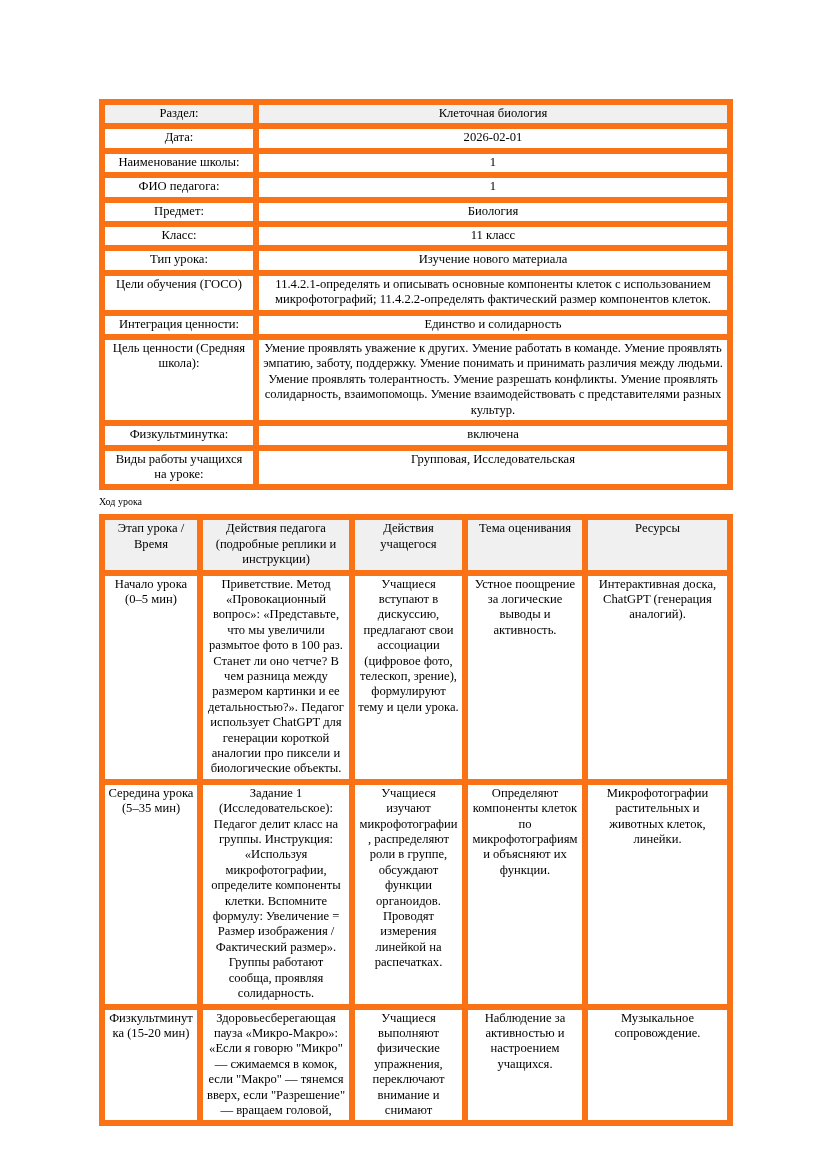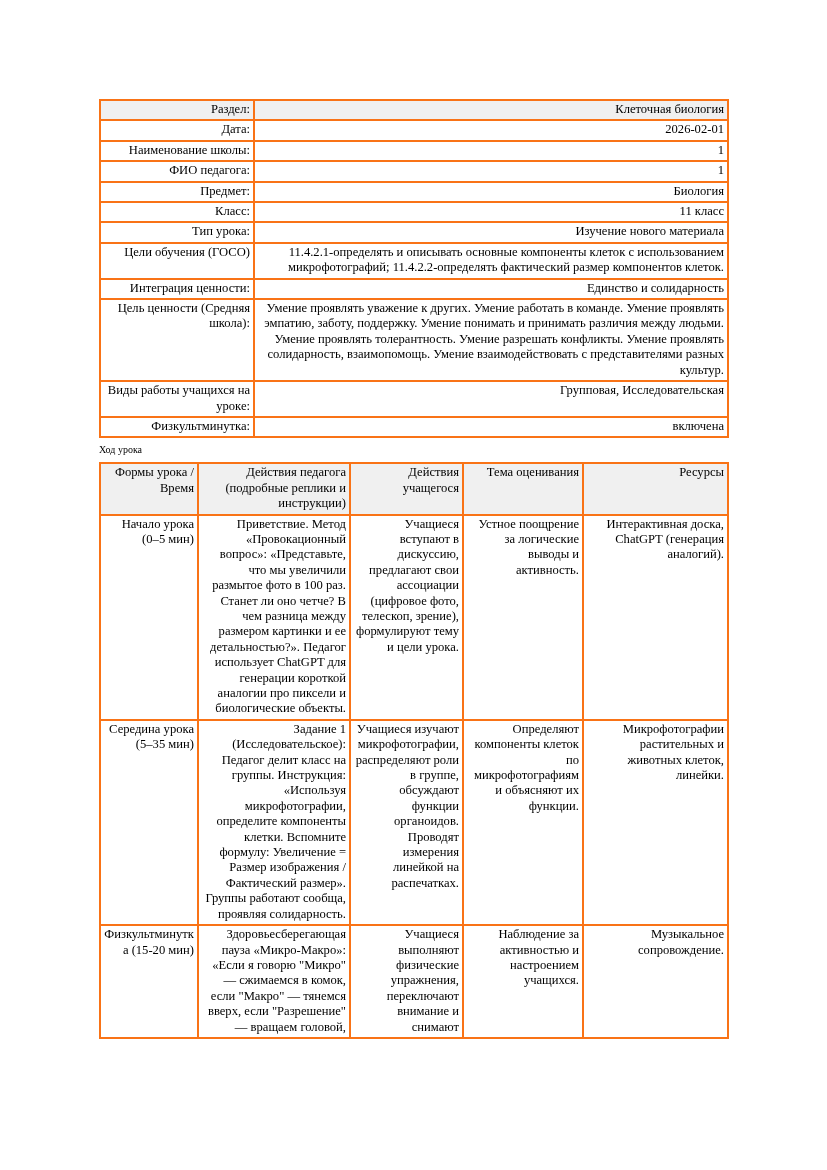--- a/index.html
+++ b/index.html
@@ -36,25 +36,25 @@
   }
   table.doc-table {
     border-collapse: collapse;
     table-layout: fixed;
     width: 628px;
     border: 1px solid #000000;
     font-size: 12.6px;
   }
   table.doc-table td,
   table.doc-table th {
-    border: 2px solid #f97316;
+    border: 6px solid #f97316;
     vertical-align: top;
     padding: 1px 3px 2px 3px;
     line-height: 15.4px;
-    text-align: right;
+    text-align: center;
     font-weight: normal;
     word-wrap: break-word;
     overflow-wrap: break-word;
     hyphens: none;
   }
   
   #info-table col.c-label { width: 154px; }
   #info-table col.c-value { width: 474px; }
   #info-table tr.shaded td { background: #f0f0f0; }
 
@@ -113,43 +113,43 @@
       </tr>
       <tr>
         <td>Интеграция ценности:</td>
         <td>Единство и солидарность</td>
       </tr>
       <tr>
         <td>Цель ценности (Средняя школа):</td>
         <td>Умение проявлять уважение к других. Умение работать в команде. Умение проявлять эмпатию, заботу, поддержку. Умение понимать и принимать различия между людьми. Умение проявлять толерантность. Умение разрешать конфликты. Умение проявлять солидарность, взаимопомощь. Умение взаимодействовать с представителями разных культур.</td>
       </tr>
       <tr>
+        <td>Физкультминутка:</td>
+        <td>включена</td>
+      </tr>
+      <tr>
         <td>Виды работы учащихся на уроке:</td>
         <td>Групповая, Исследовательская</td>
-      </tr>
-      <tr>
-        <td>Физкультминутка:</td>
-        <td>включена</td>
       </tr>
     </tbody>
   </table>
 
   <div class="section-label">Ход урока</div>
 
   <table class="doc-table" id="flow-table">
     <colgroup>
       <col class="f1">
       <col class="f2">
       <col class="f3">
       <col class="f4">
       <col class="f5">
     </colgroup>
     <thead>
       <tr>
-        <td>Формы урока / Время</td>
+        <td>Этап урока / Время</td>
         <td>Действия педагога (подробные реплики и инструкции)</td>
         <td>Действия учащегося</td>
         <td>Тема оценивания</td>
         <td>Ресурсы</td>
       </tr>
     </thead>
     <tbody>
       <tr>
         <td>Начало урока (0–5 мин)</td>
         <td>Приветствие. Метод «Провокационный вопрос»: «Представьте, что мы увеличили размытое фото в 100 раз. Станет ли оно четче? В чем разница между размером картинки и ее детальностью?». Педагог использует ChatGPT для генерации короткой аналогии про пиксели и биологические объекты.</td>

